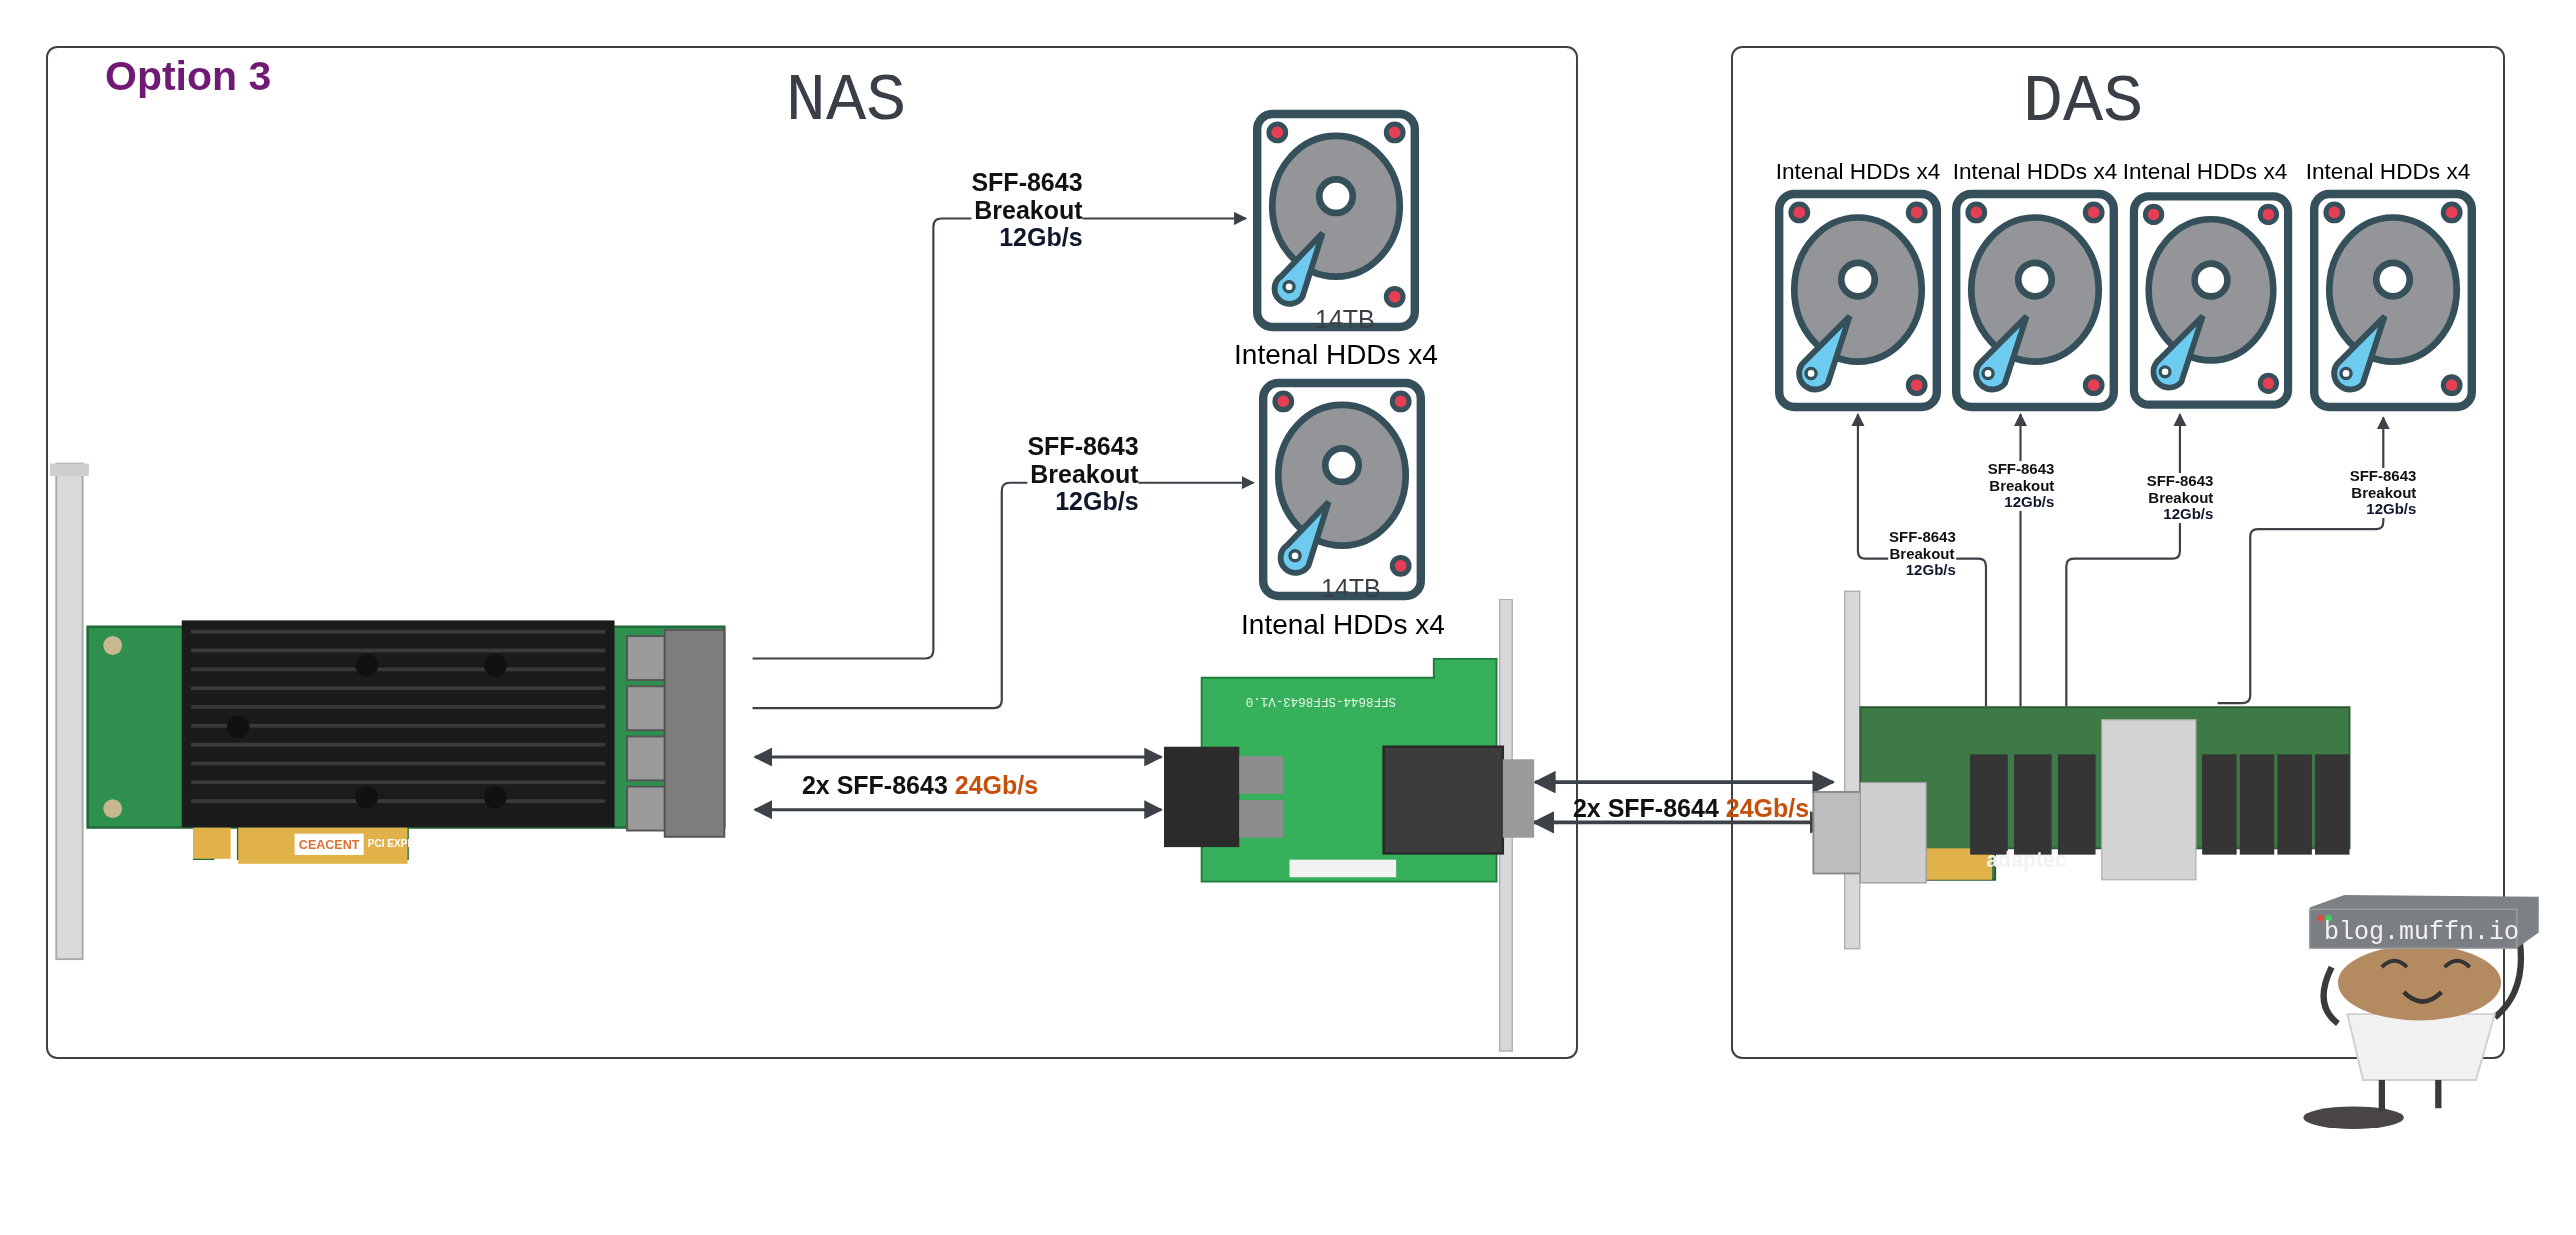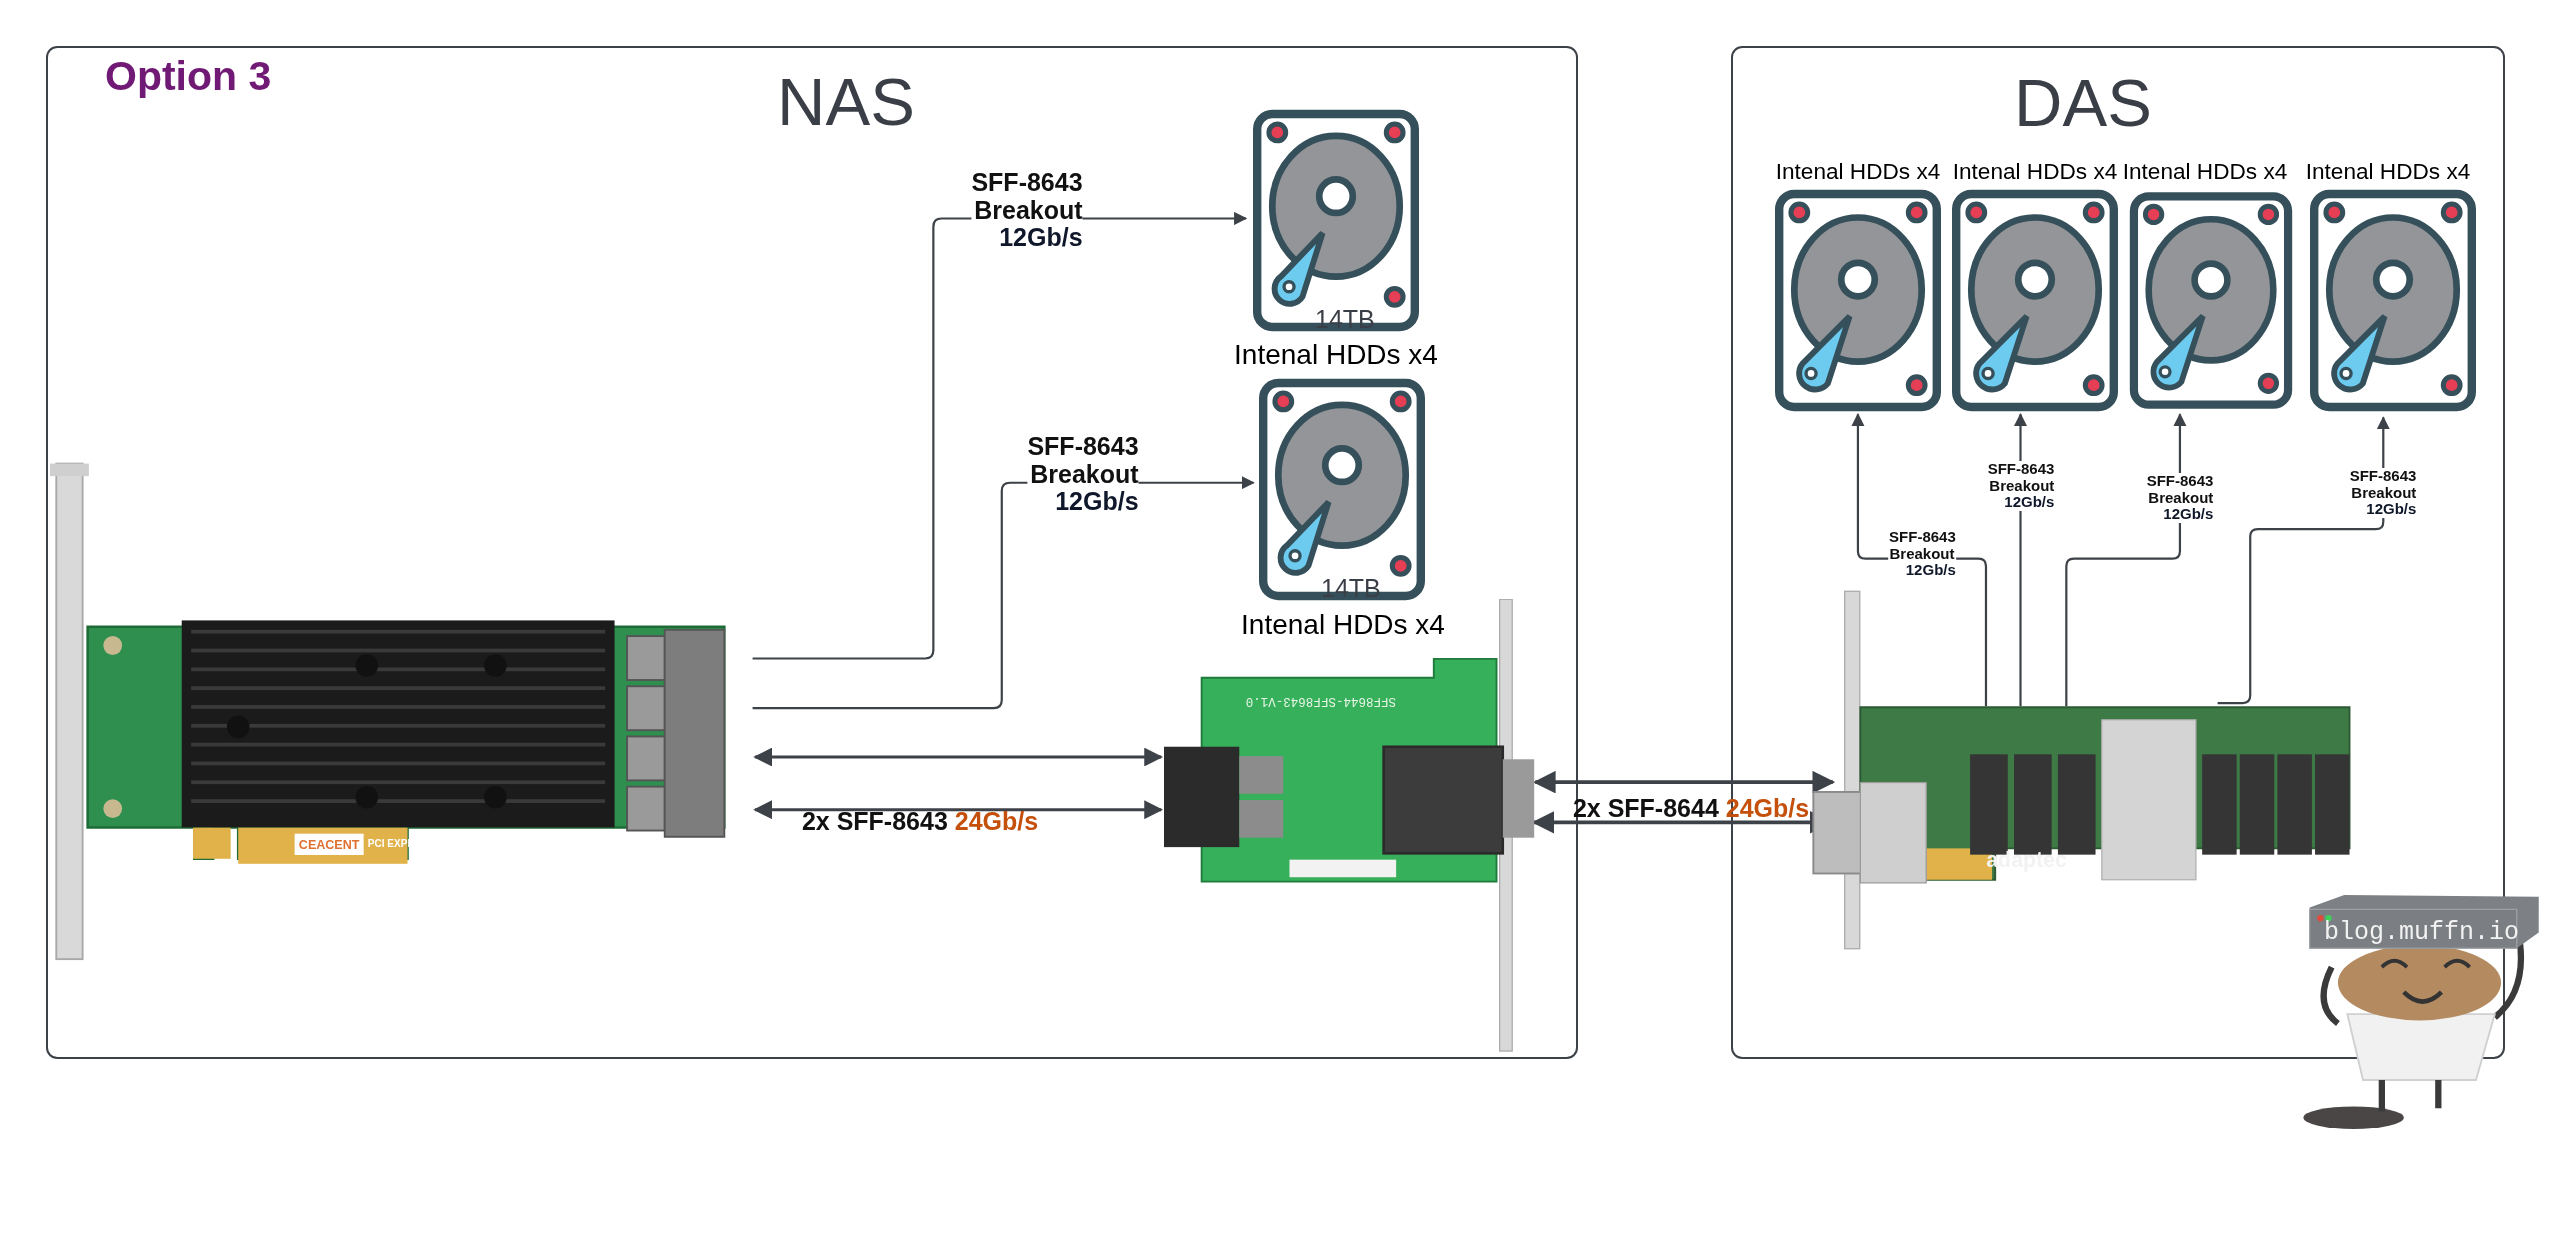--- a/index.html
+++ b/index.html
@@ -1,19 +1,19 @@
 <!DOCTYPE html>
 <html style="font-size:10px"><head>
 <meta charset="utf-8">
 <style>
   html, body { margin:0; padding:0; background:#ffffff; }
   body { width:2576px; height:1236px; position:relative; overflow:hidden; font-family:"Liberation Sans", sans-serif; }
   .abs { position:absolute; }
   .frame { position:absolute; border:2.5px solid #3d4249; border-radius:11.3px; box-sizing:border-box; background:transparent; }
-  .section-title { position:absolute; font-family:Liberation Sans, sans-serif; color:#3a3f47; font-size:67px; font-weight:400; transform:translateX(-50%); white-space:nowrap; }
+  .section-title { position:absolute; font-family:Liberation Mono, monospace; color:#3a3f47; font-size:67px; font-weight:400; transform:translateX(-50%); white-space:nowrap; }
   .option-title { position:absolute; left:105px; top:53px; font-size:41px; font-weight:700; color:#701a75; white-space:nowrap; }
   .hdd-label { position:absolute; transform:translateX(-50%); white-space:nowrap; color:#000000; font-size:28px; }
   .das-label { font-size:22.6px; }
   .conn-label { position:absolute; transform:translateX(-50%); text-align:right; font-weight:700; color:#111; line-height:1.1; white-space:nowrap; }
   .conn-label .speed { color:#0f172a; display:block; }
   .conn-big { font-size:25px; }
   .conn-small { font-size:15px; }
   .link-label { position:absolute; transform:translate(-50%,-50%); font-weight:700; font-size:25px; color:#111; white-space:nowrap; background:transparent; }
   .link-label .speed { color:#c4500b; }
   svg.overlay { position:absolute; left:0; top:0; width:2576px; height:1236px; pointer-events:none; }
@@ -164,21 +164,21 @@
   <span style="display:block;">SFF-8643</span>
   <span style="display:block;background:#fff;">Breakout</span>
   <span class="speed">12Gb/s</span>
 </div>
 <div class="conn-label conn-big" style="left:1083px;top:433px;">
   <span style="display:block;">SFF-8643</span>
   <span style="display:block;background:#fff;">Breakout</span>
   <span class="speed">12Gb/s</span>
 </div>
 
-<div class="link-label" style="left:920px;top:785px;margin-top:36px;">
+<div class="link-label" style="left:920px;top:785px;">
   <span>2x SFF-8643</span>
   <span class="speed">24Gb/s</span>
 </div>
 <div class="link-label" style="left:1671px;top:808px;margin-left:20px;">
   <span>2x SFF-8644</span>
   <span class="speed">24Gb/s</span>
 </div>
 
 <div class="hdd-label das-label" style="left:1858px;top:159px;">Intenal HDDs x4</div>
 <div class="hdd-label das-label" style="left:2035px;top:159px;">Intenal HDDs x4</div>

